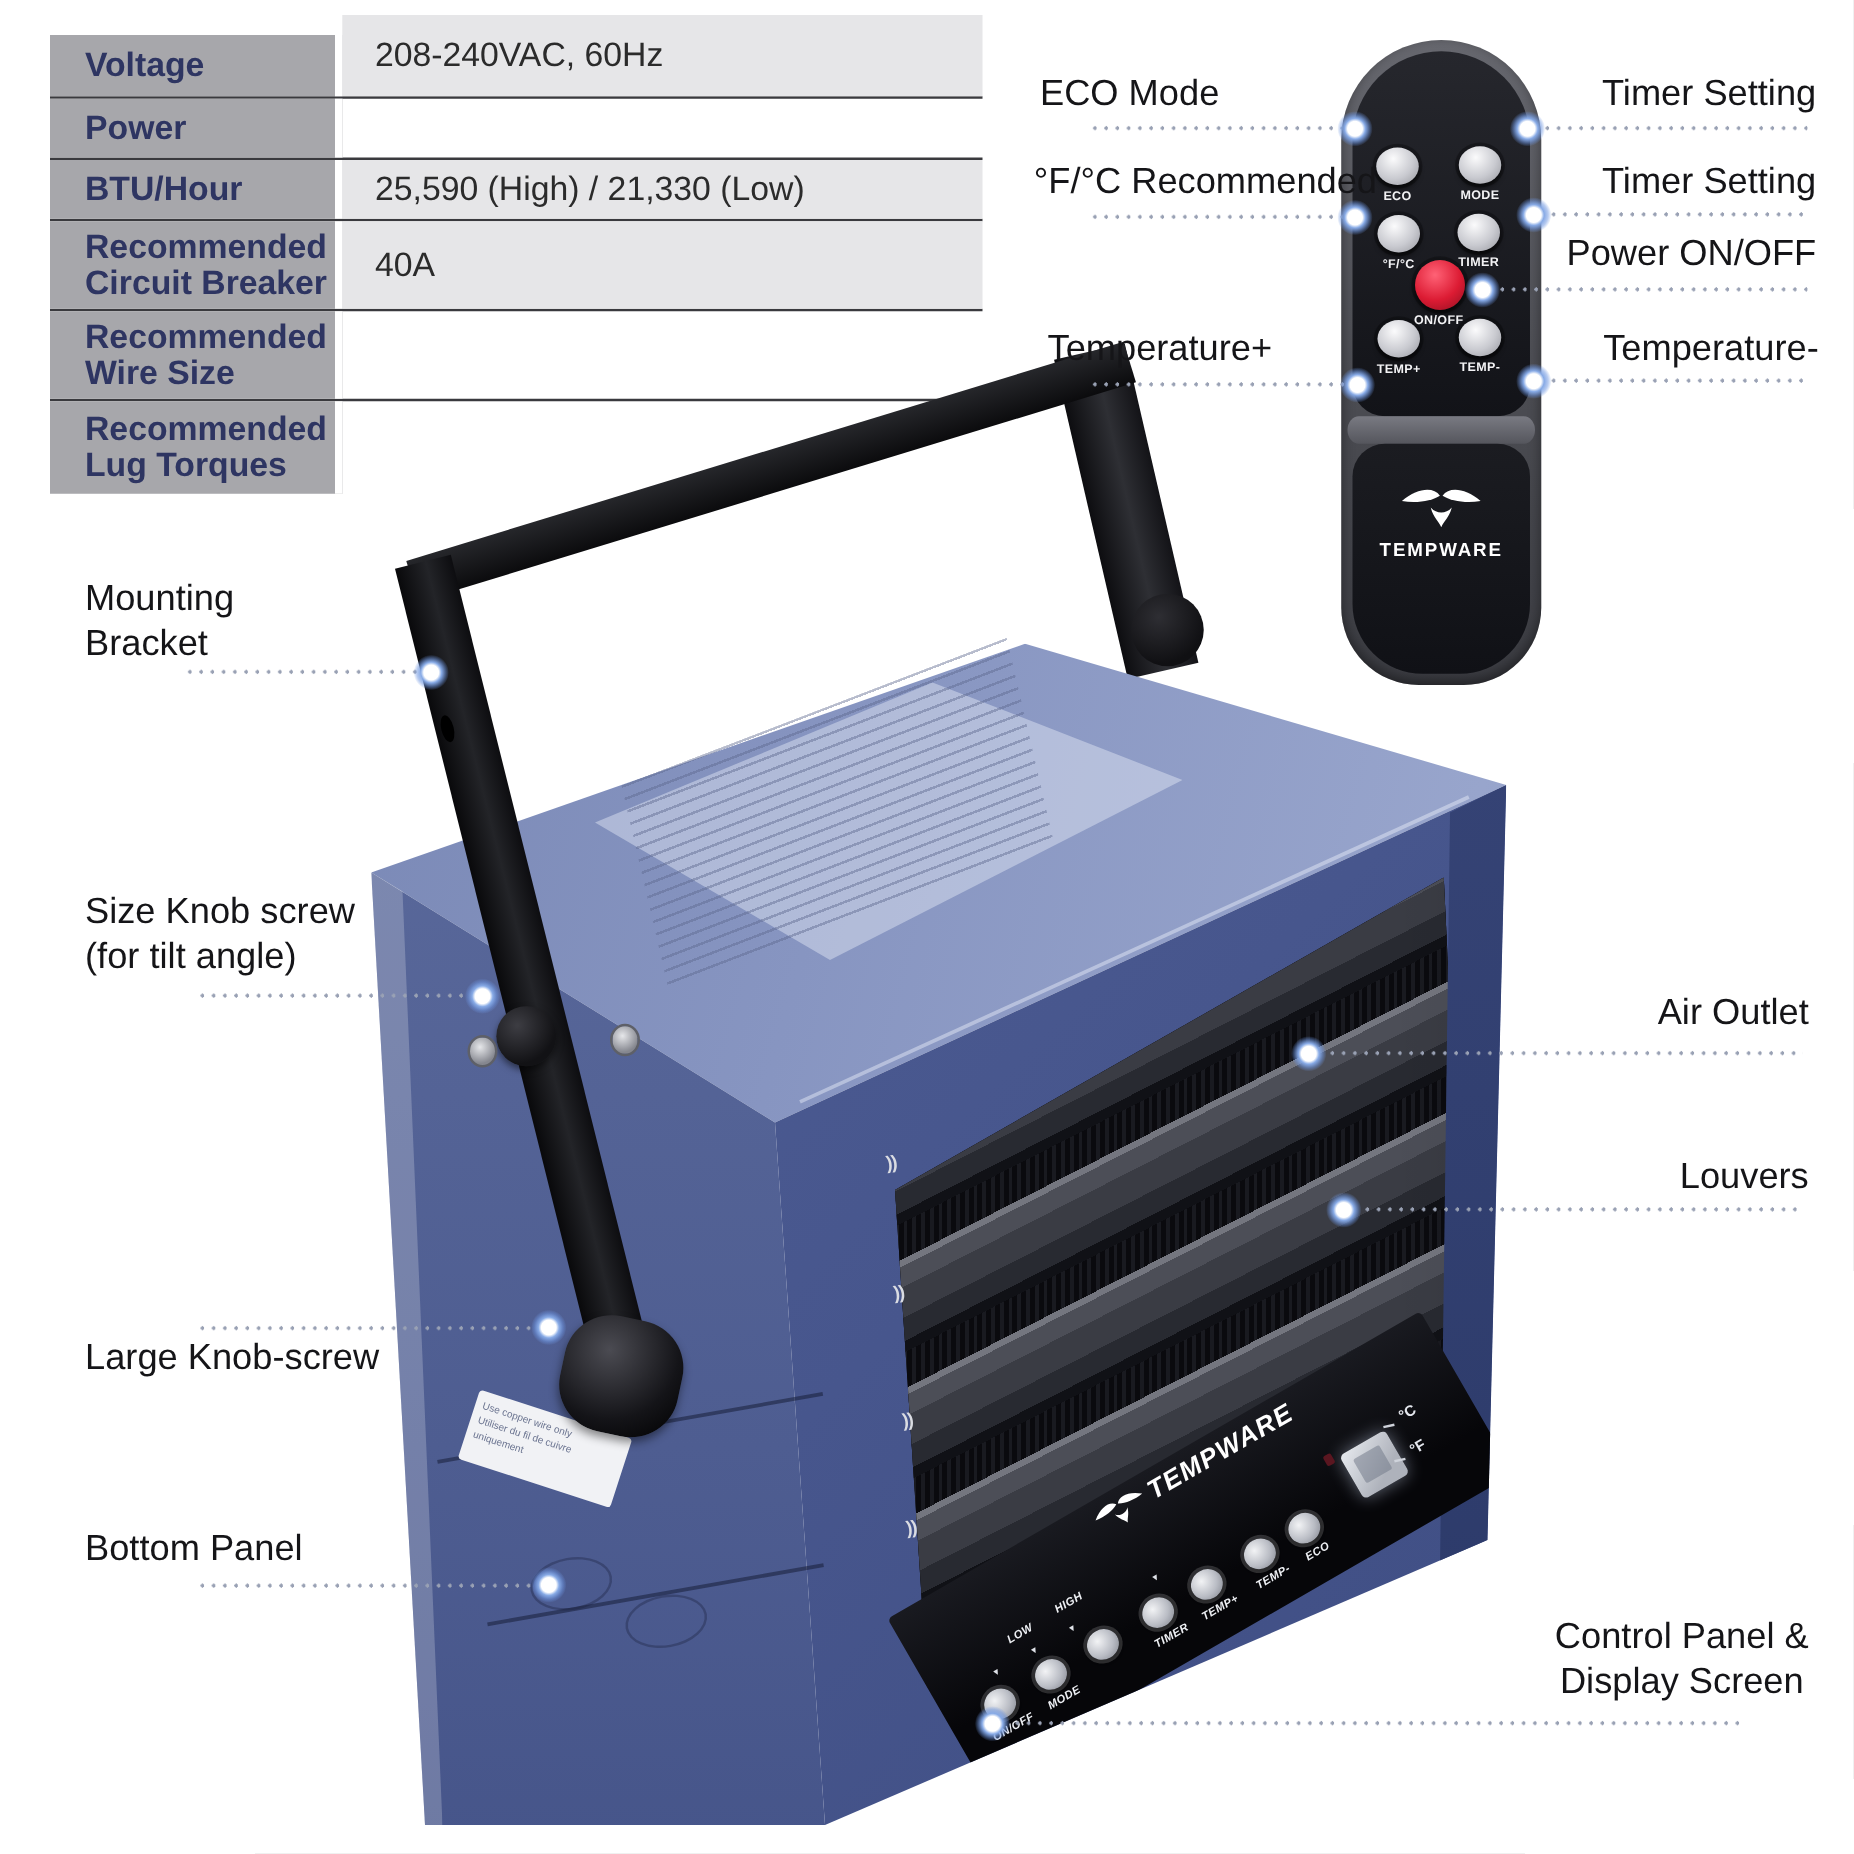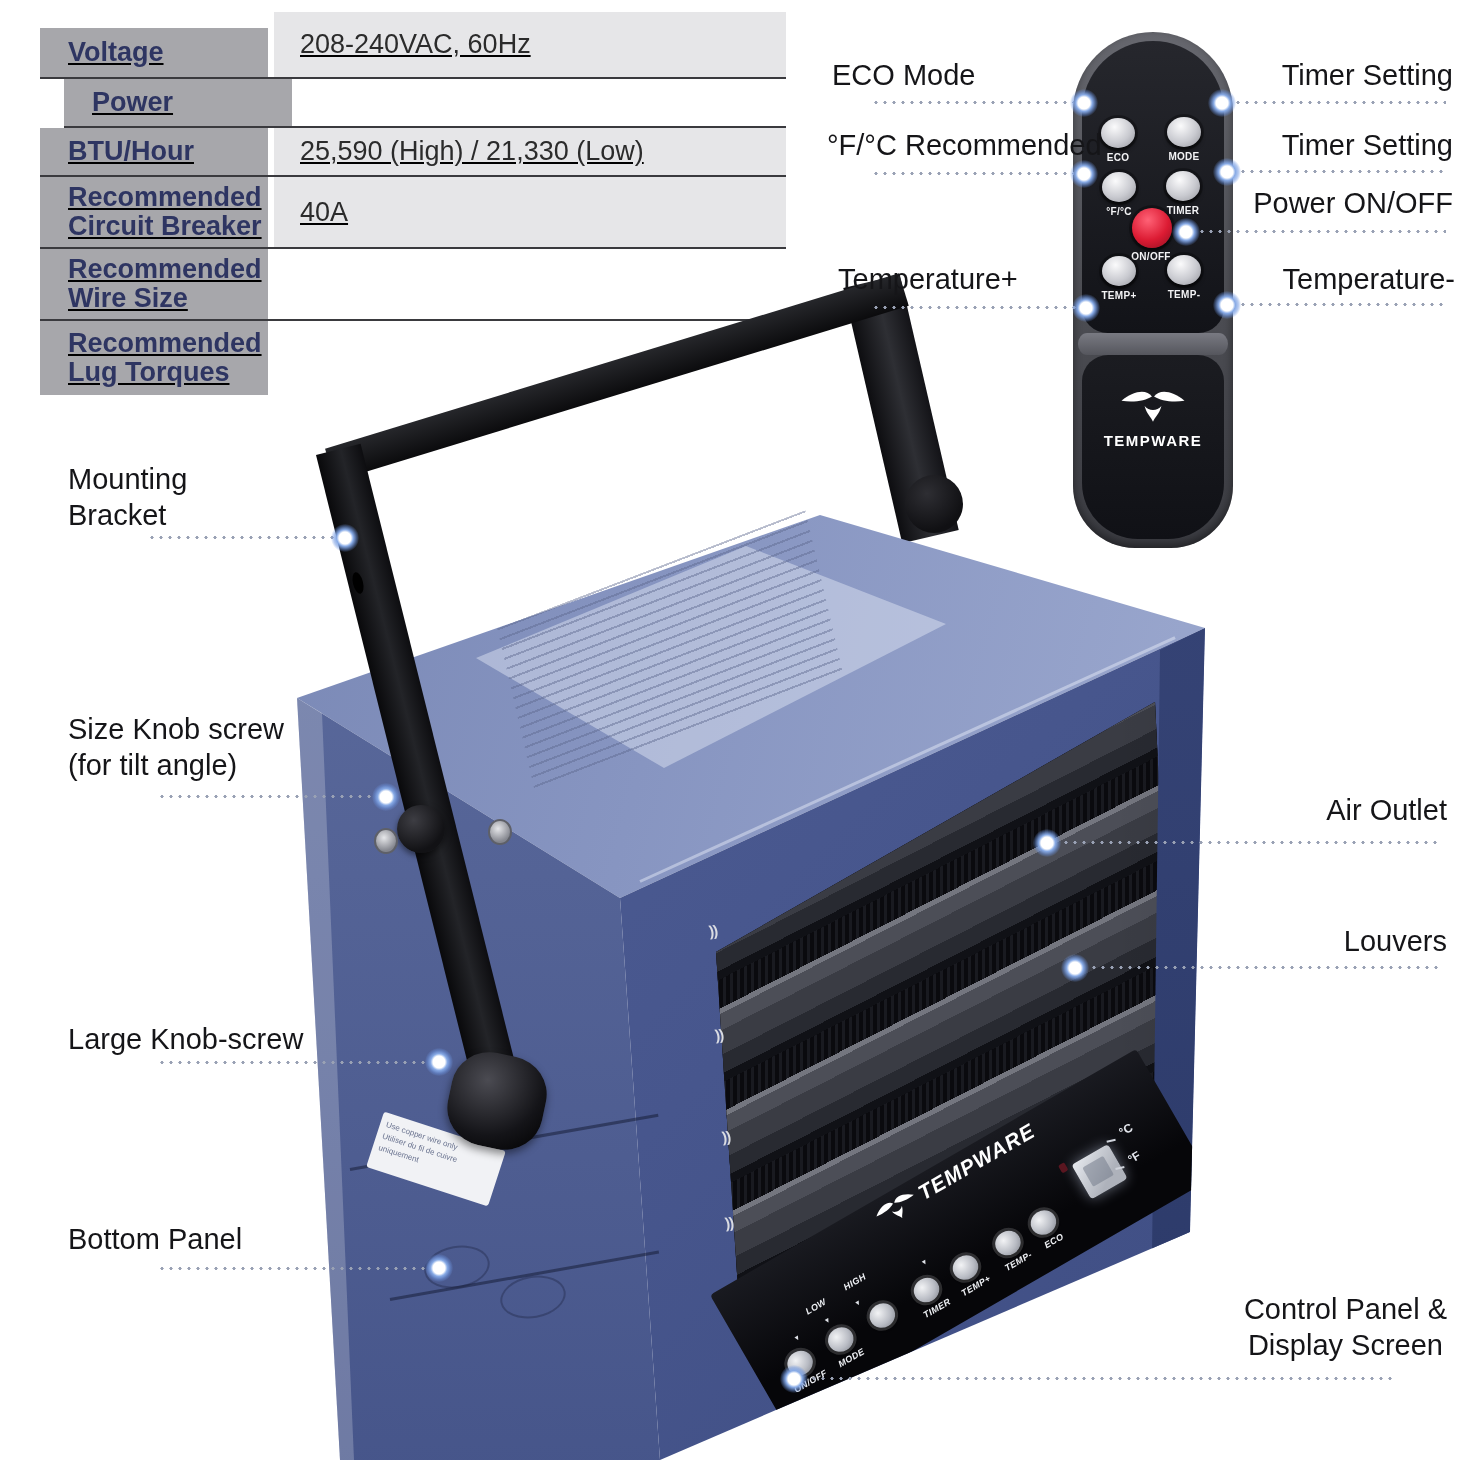--- a/index.html
+++ b/index.html
@@ -2,27 +2,27 @@
 <html><head>
 <meta charset="utf-8">
 <style>
   html,body{margin:0;padding:0;background:#fff;}
   body{width:1483px;height:1483px;position:relative;overflow:hidden;
        font-family:"Liberation Sans",sans-serif;-webkit-font-smoothing:antialiased;}
   .pre{white-space:pre-line;}
 
   
   .spec-table{position:absolute;left:40px;top:12px;width:746px;}
-  .srow{display:grid;grid-template-columns:234px 1fr;border-bottom:2px solid #3a3a3e;text-decoration:underline;}
+  .srow{display:grid;grid-template-columns:234px 1fr;border-bottom:2px solid #3a3a3e;}
   .srow:last-child{border-bottom:none;}
   .cell-label{background:#a7a7ab;color:#2e3562;font-weight:700;font-size:27px;line-height:1.08;
               display:flex;align-items:center;padding-left:28px;border-right:6px solid #fff;}
   .srow:first-child .cell-label{border-top:16px solid #fff;}
   .cell-value{background:#e6e6e8;color:#2b2b2b;font-size:27px;display:flex;align-items:center;padding-left:26px;}
-  .h1r{height:65px;}.h2r{height:47px;margin-left:24px;}.h3r{height:47px;}.h4r{height:70px;}.h5r{height:70px;}.h6r{height:74px;}
+  .h1r{height:65px;}.h2r{height:47px;}.h3r{height:47px;}.h4r{height:70px;}.h5r{height:70px;}.h6r{height:74px;}
 
   
   .clabel{position:absolute;font-size:29px;color:#151518;line-height:1.24;white-space:pre-line;}
   .clabel.right{text-align:center;}
   .leader{position:absolute;height:5px;background-image:radial-gradient(circle 1.6px at 4px 2.5px,#99a1b4 92%,rgba(153,161,180,0));
           background-size:9px 5px;background-repeat:repeat-x;}
   .adot{position:absolute;width:28px;height:28px;border-radius:50%;
         background:radial-gradient(circle,#ffffff 0 30%,#87aae6 42%,rgba(110,150,225,.5) 58%,rgba(110,150,225,0) 72%);}
 
   
@@ -303,21 +303,21 @@
 <div class="clabel" style="left:68px;top:462px;">Mounting
 Bracket</div>
 <div class="leader" style="left:148px;top:535px;width:190px;"></div>
 <div class="adot" style="left:331px;top:524px;"></div>
 
 <div class="clabel" style="left:68px;top:712px;">Size Knob screw
 (for tilt angle)</div>
 <div class="leader" style="left:158px;top:794px;width:218px;"></div>
 <div class="adot" style="left:372px;top:783px;"></div>
 
-<div class="clabel" style="left:68px;top:1022px;">Large Knob-screw</div>
+<div class="clabel" style="left:68px;top:1069px;">Large Knob-screw</div>
 <div class="leader" style="left:158px;top:1060px;width:270px;"></div>
 <div class="adot" style="left:425px;top:1048px;"></div>
 
 <div class="clabel" style="left:68px;top:1222px;">Bottom Panel</div>
 <div class="leader" style="left:158px;top:1266px;width:270px;"></div>
 <div class="adot" style="left:425px;top:1254px;"></div>
 
 <div class="clabel right" style="right:36px;top:793px;">Air Outlet</div>
 <div class="leader" style="left:1062px;top:840px;width:380px;"></div>
 <div class="adot" style="left:1033px;top:829px;"></div>

